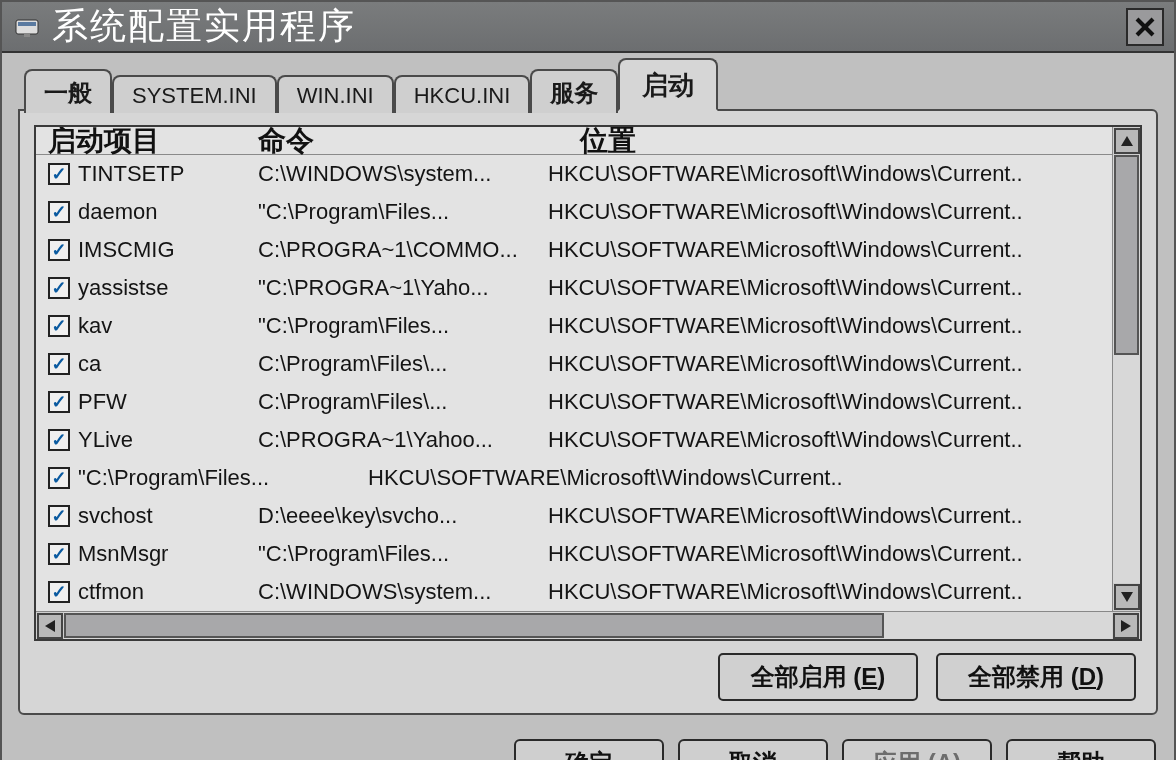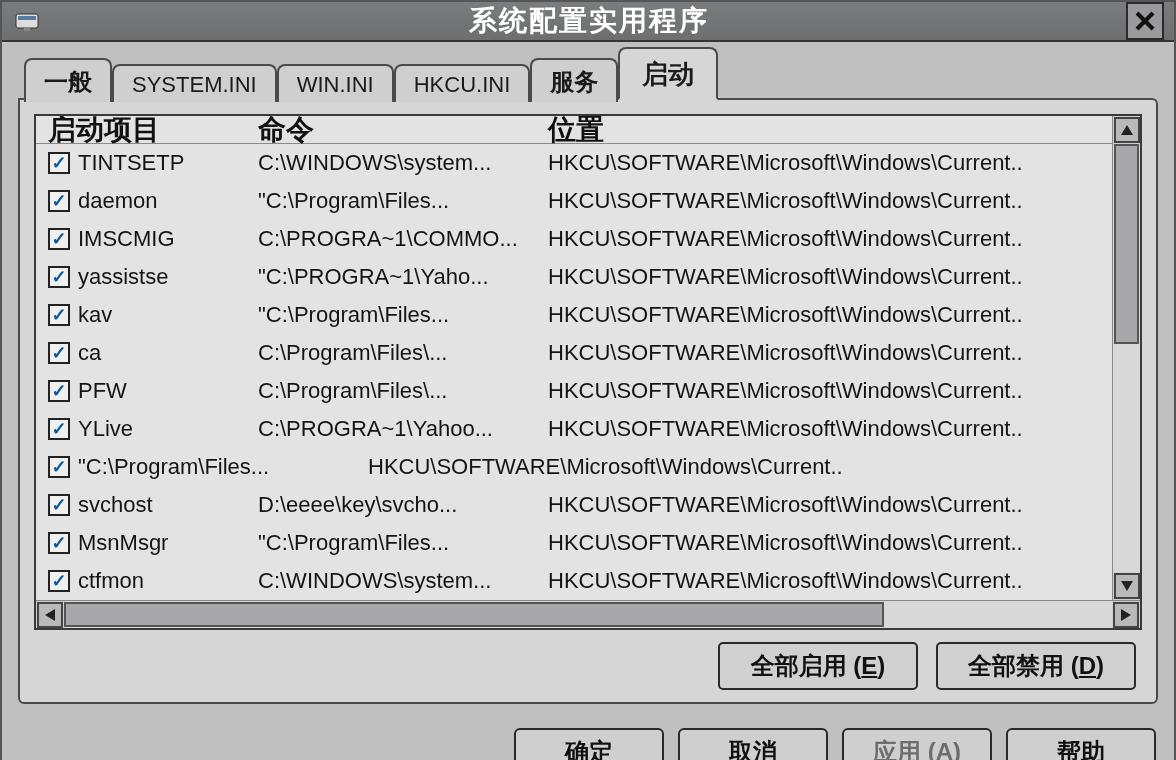--- a/index.html
+++ b/index.html
@@ -22,23 +22,22 @@
     display: flex; align-items: center;
     padding: 0 10px;
     color: #fff;
     border-bottom: 2px solid #333;
   }
   .titlebar .app-icon {
     width: 30px; height: 30px; margin-right: 10px;
     display: flex; align-items: center; justify-content: center;
   }
   .titlebar .title {
-    font-size: 28px; font-weight: bold; flex: 1;
+    font-size: 36px; font-weight: normal; flex: 1;
     letter-spacing: 2px;
-    text-align: center;
   }
   .titlebar .close {
     width: 38px; height: 38px;
     background: #9a9a9c;
     border: 2px solid #2a2a2a;
     display: flex; align-items: center; justify-content: center;
     font-size: 26px; font-weight: bold; color: #111;
     cursor: pointer;
   }
   .body-area {
@@ -107,21 +106,21 @@
     height: 28px;
     align-items: center;
     font-size: 28px;
     font-weight: bold;
     color: #111;
     border-bottom: 1px solid #8a8a8a;
     padding-left: 12px;
   }
   .col1 { width: 210px; flex-shrink: 0; }
   .col2 { width: 290px; flex-shrink: 0; }
-  .col3 { flex: 1; }
+  .col3 { flex: 1; margin-left: 32px; }
   .rows {
     flex: 1;
     overflow: hidden;
   }
   .row {
     display: flex;
     align-items: center;
     height: 38px;
     padding-left: 12px;
     font-size: 22px;

